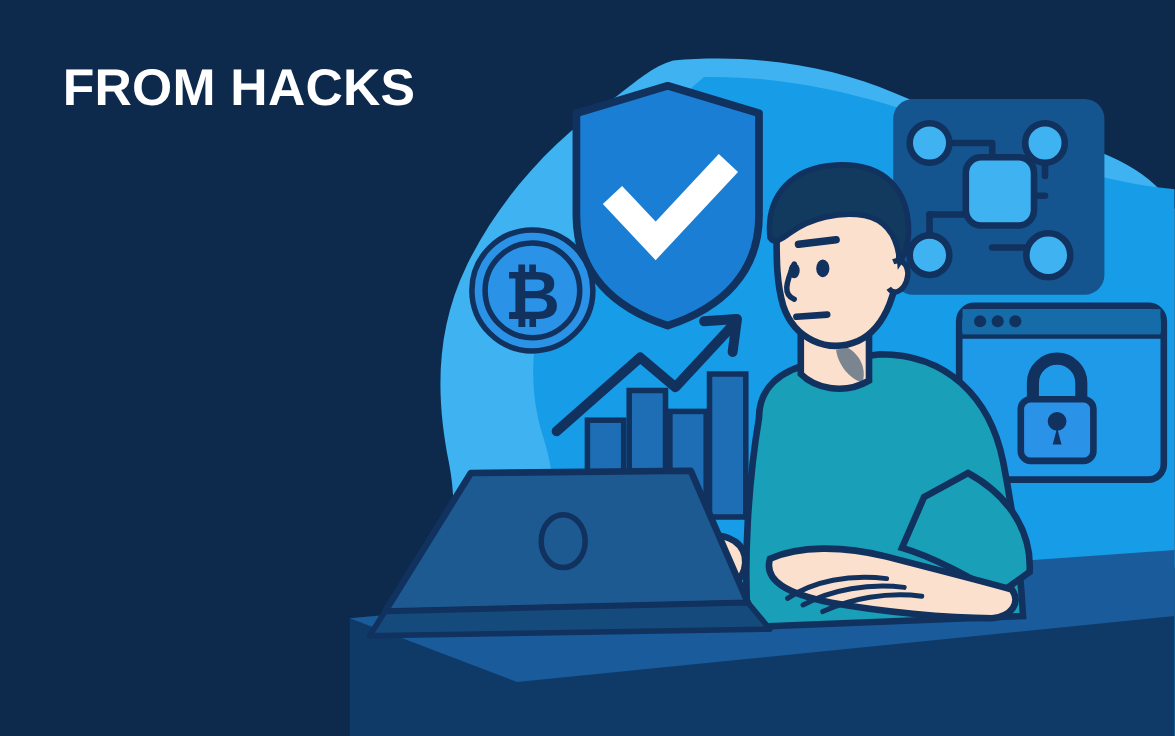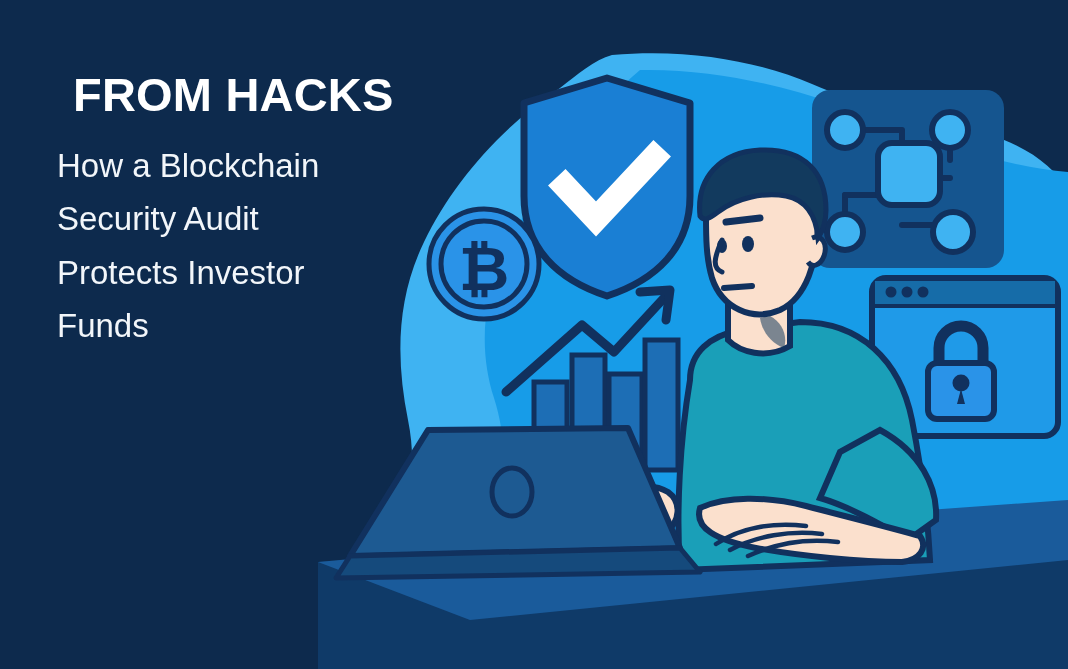--- a/index.html
+++ b/index.html
@@ -29,21 +29,21 @@
     top: 52px;
     width: 400px;
     z-index: 5;
   }
   .headline {
     color: #ffffff;
     font-weight: 700;
     font-size: 47px;
     line-height: 1.17;
     letter-spacing: 0.2px;
-    margin: 16px;
+    margin: 0;
     text-transform: uppercase;
     font-family: "Liberation Sans", sans-serif;
   }
   .headline .hl-line { display: block; white-space: nowrap; }
   .subhead {
     color: #f2f6fa;
     font-weight: 400;
     font-size: 33px;
     line-height: 1.62;
     margin: 12px 0 0 0;
@@ -185,21 +185,15 @@
       <ellipse cx="512" cy="492" rx="20" ry="24" fill="none" stroke="#11315e" stroke-width="5"></ellipse>
       <path d="M350,556 L680,548 L700,572 L336,578 Z" fill="#154a7c" stroke="#11315e" stroke-width="5" stroke-linejoin="round"></path>
     </g>
 
   </svg>
 
   <div id="text-block">
     <h1 class="headline">
       <span class="hl-line">FROM HACKS</span>
     </h1>
-    <p class="subhead">
-      <span class="sh-line">How a Blockchain</span>
-      <span class="sh-line">Security Audit</span>
-      <span class="sh-line">Protects Investor</span>
-      <span class="sh-line">Funds</span>
-    </p>
   </div>
 
 </div>
 
 </body></html>

